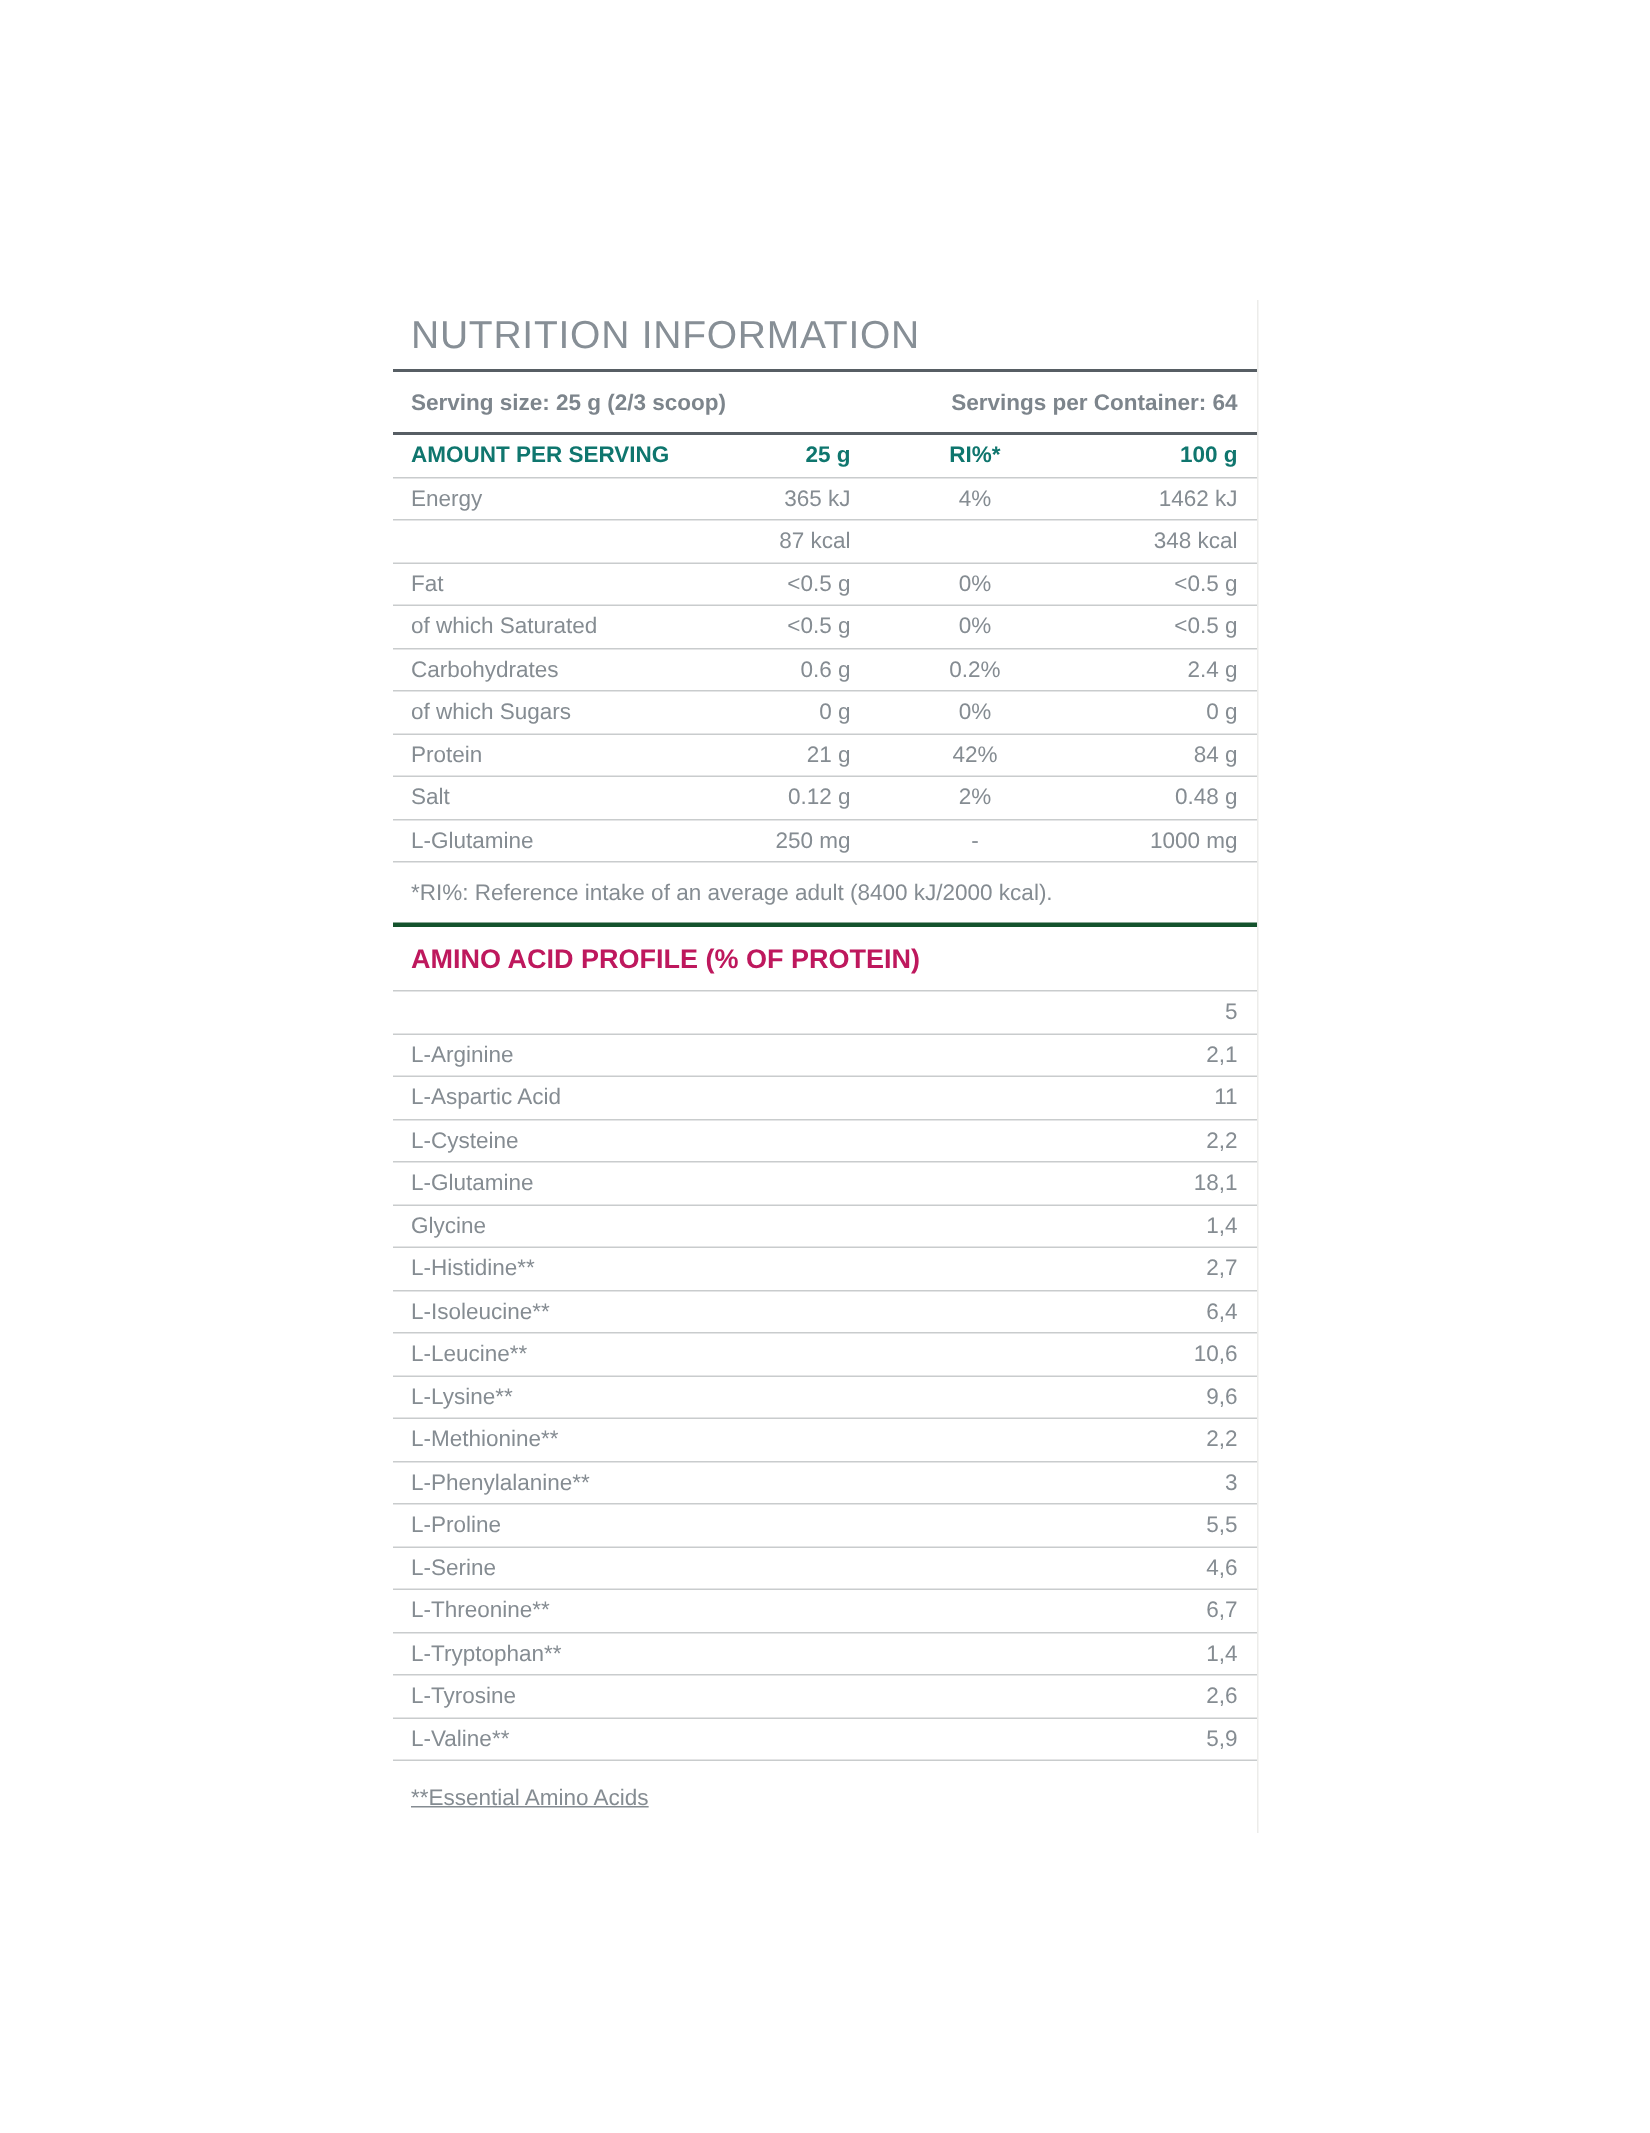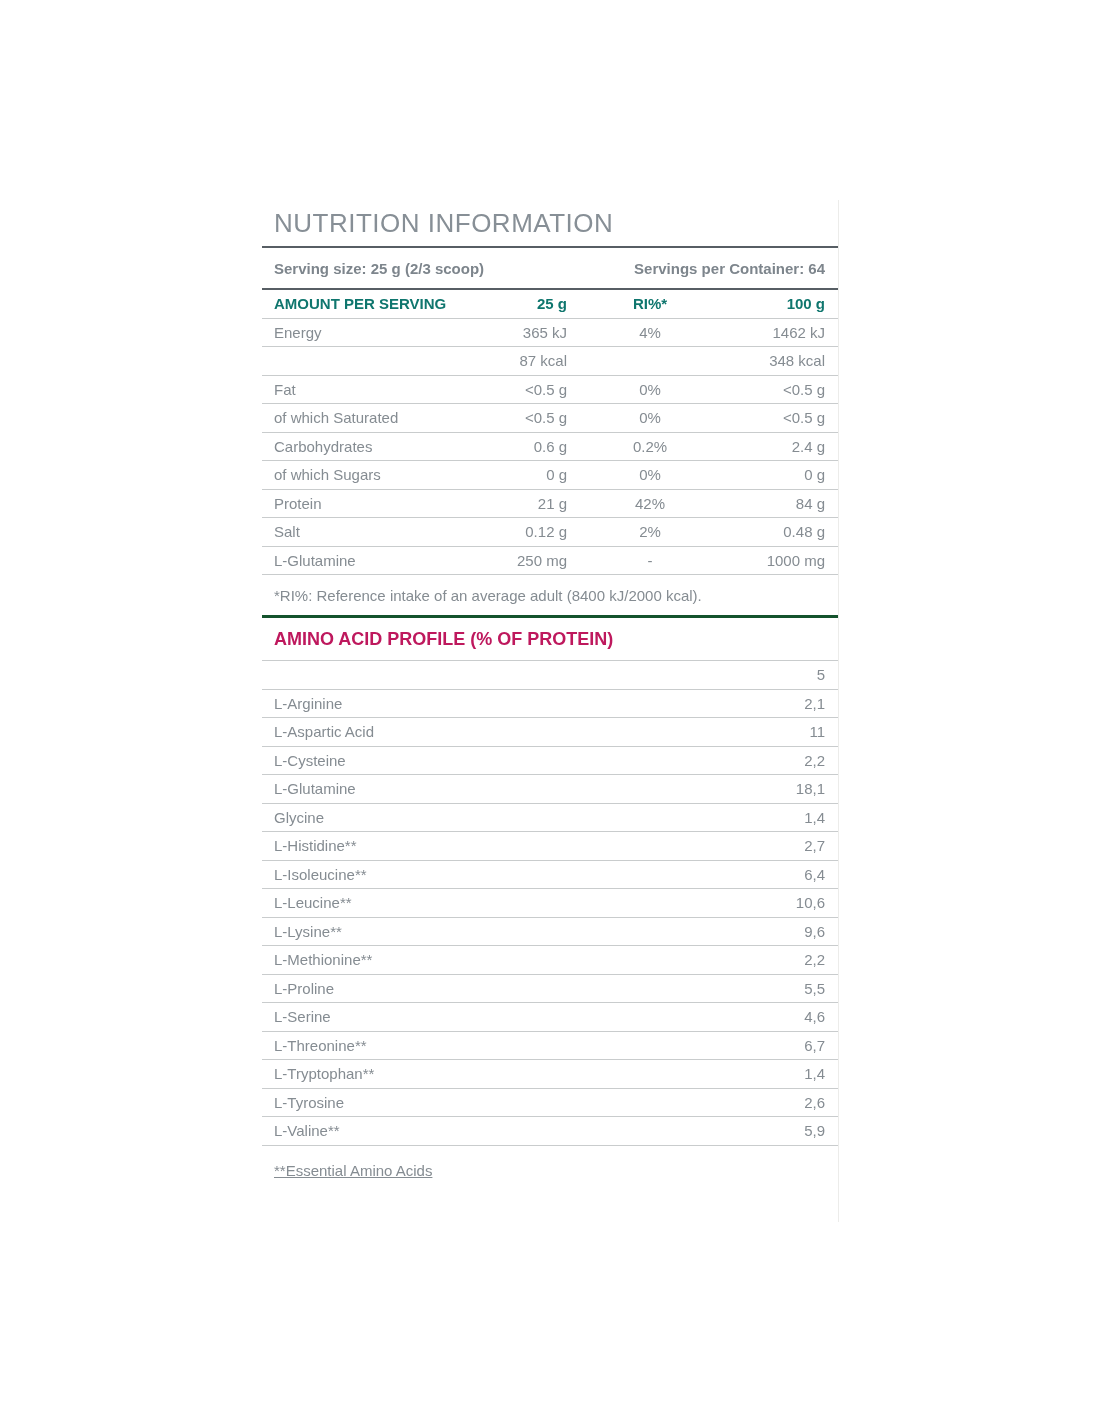--- a/index.html
+++ b/index.html
@@ -244,20 +244,24 @@
           <div class="arow">
             <span class="aname">L-Lysine**</span>
             <span class="aval">9,6</span>
           </div>
 
           <div class="arow">
             <span class="aname">L-Methionine**</span>
             <span class="aval">2,2</span>
           </div>
 
+          <div class="arow">
+            <span class="aname">L-Phenylalanine**</span>
+            <span class="aval">3</span>
+          </div>
 
           <div class="arow">
             <span class="aname">L-Proline</span>
             <span class="aval">5,5</span>
           </div>
 
           <div class="arow">
             <span class="aname">L-Serine</span>
             <span class="aval">4,6</span>
           </div>

